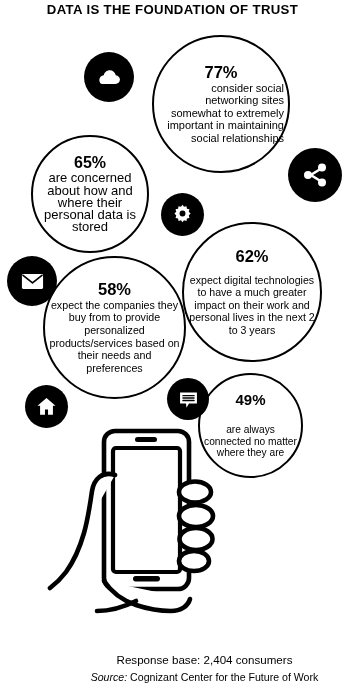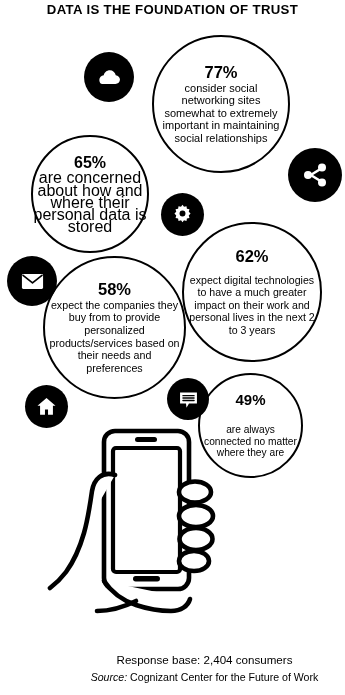--- a/index.html
+++ b/index.html
@@ -35,25 +35,25 @@
     display:block;
   }
   .bubble .txt{
     display:block;
     font-family:"Liberation Sans", sans-serif;
   }
 
   
   #b-77{left:152px;top:35px;width:138px;height:138px;z-index:6;}
   #b-77 .pct{font-size:16.5px;line-height:17px;margin-bottom:1px;}
-  #b-77 .txt{font-size:11px;line-height:12.6px;width:126px;}
+  #b-77 .txt{font-size:11px;line-height:12.6px;width:126px;text-align:right;}
 
   #b-65{left:31px;top:135px;width:118px;height:118px;z-index:5;}
   #b-65 .pct{font-size:16px;line-height:17px;margin-bottom:1px;}
-  #b-65 .txt{font-size:16px;line-height:12.2px;width:114px;}
+  #b-65 .txt{font-size:13px;line-height:12.2px;width:114px;}
 
   #b-62{left:182px;top:222px;width:140px;height:140px;z-index:5;}
   #b-62 .pct{font-size:16.5px;line-height:17px;margin-bottom:9px;}
   #b-62 .txt{font-size:10.6px;line-height:12.4px;width:128px;}
 
   #b-58{left:43px;top:256px;width:143px;height:143px;z-index:7;}
   #b-58 .pct{font-size:16.5px;line-height:17px;margin-bottom:1px;}
   #b-58 .txt{font-size:10.7px;line-height:12.6px;width:132px;}
 
   #b-49{left:198px;top:373px;width:105px;height:105px;z-index:8;}

